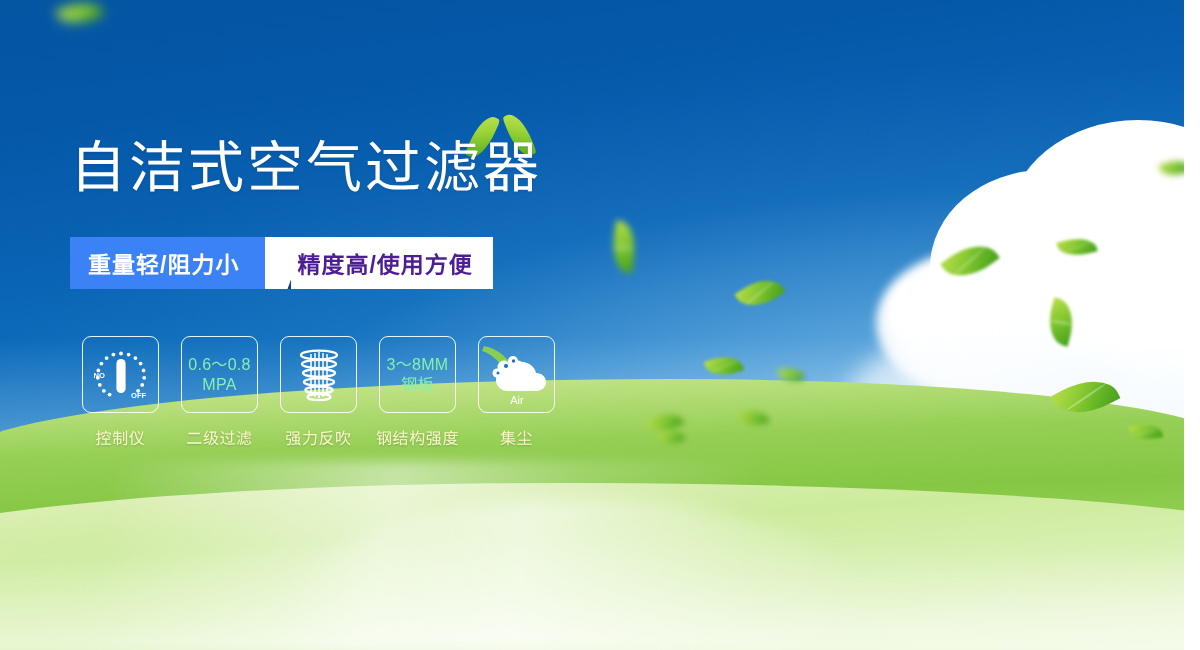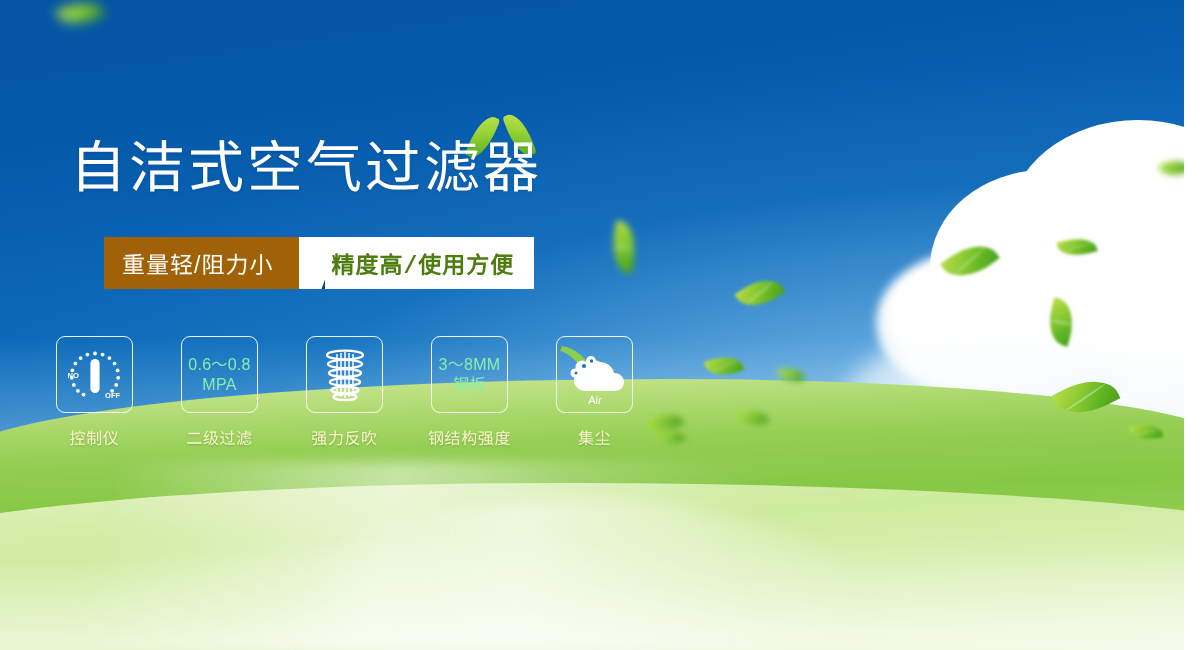--- a/index.html
+++ b/index.html
@@ -138,66 +138,64 @@
   
   .subbar {
     position: absolute;
     left: 70px;
     top: 237px;
     height: 52px;
     display: flex;
     align-items: stretch;
   }
   .subbar-left {
-    background: #a16207;
+    background: #3b82f6;
     color: #ffffff;
     display: flex;
     align-items: center;
     padding: 0 26px 0 18px;
     font-size: 23px;
-    font-weight: 400;
+    font-weight: 700;
     letter-spacing: 1px;
     white-space: nowrap;
-    margin-left: 34px;
   }
   .subbar-sep {
     width: 26px;
     background: #0b3f8f;
     position: relative;
     overflow: hidden;
   }
   .subbar-sep::before {
     content: "";
     position: absolute;
     top: -6px; bottom: -6px;
     left: -14px;
     width: 46px;
     background: #ffffff;
     transform: skewX(-20deg);
   }
   .subbar-right {
     background: #ffffff;
-    color: #4d7c0f;
+    color: #4c1d95;
     display: flex;
     align-items: center;
     padding: 0 20px 0 6px;
     font-size: 23px;
     font-weight: 700;
     letter-spacing: 1px;
     white-space: nowrap;
-    font-family: Liberation Mono, monospace;
   }
 
   
   .features {
     position: absolute;
-    left: 56px;
+    left: 82px;
     top: 336px;
     display: flex;
-    gap: 48px;
+    gap: 22px;
   }
   .feature {
     width: 77px;
     display: flex;
     flex-direction: column;
     align-items: center;
   }
   .feature-box {
     width: 77px;
     height: 77px;

